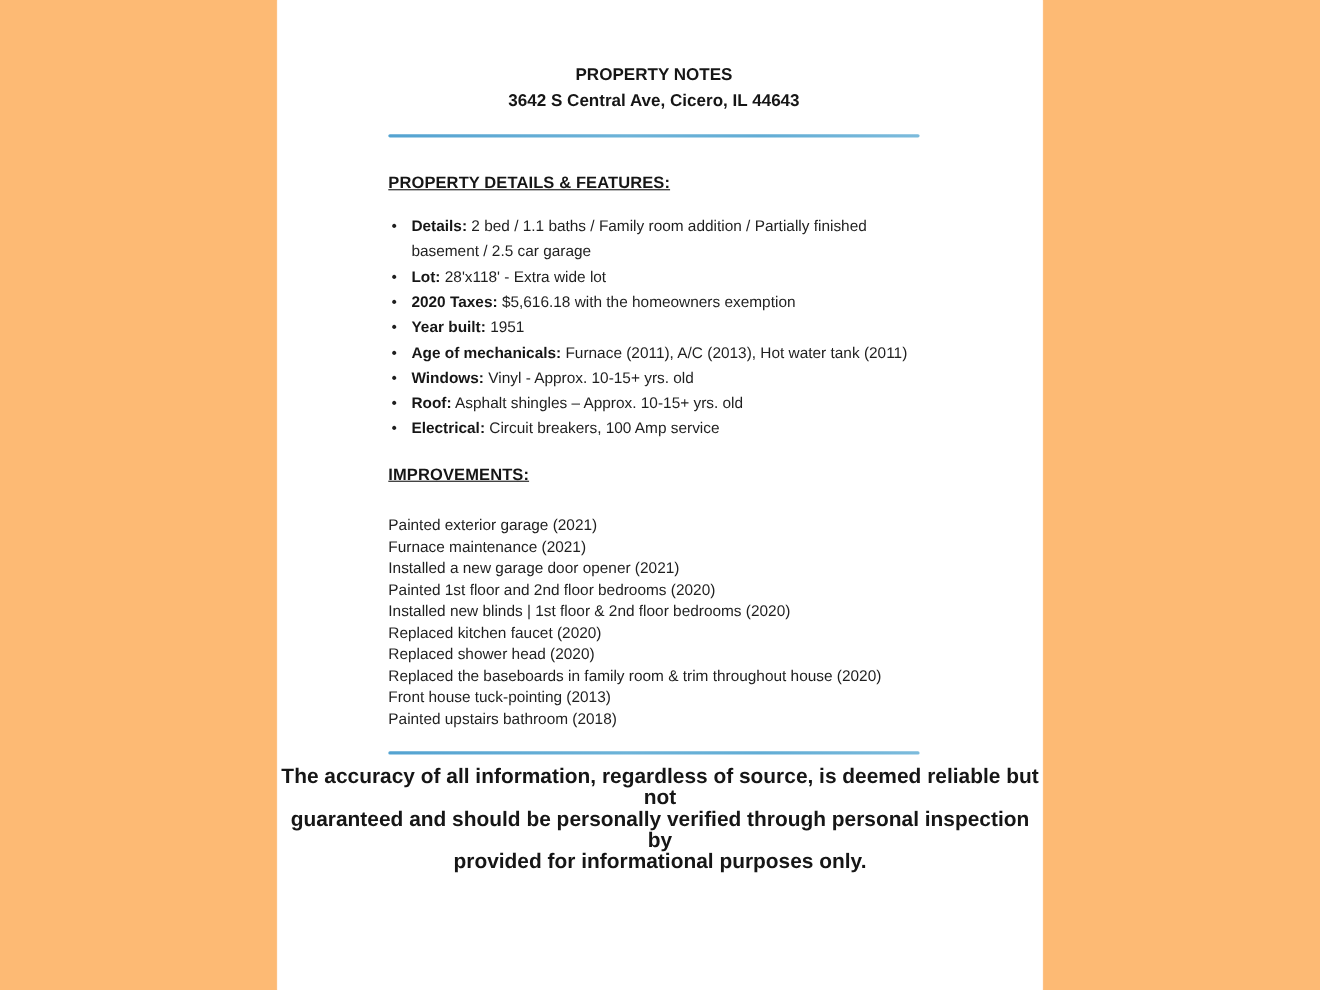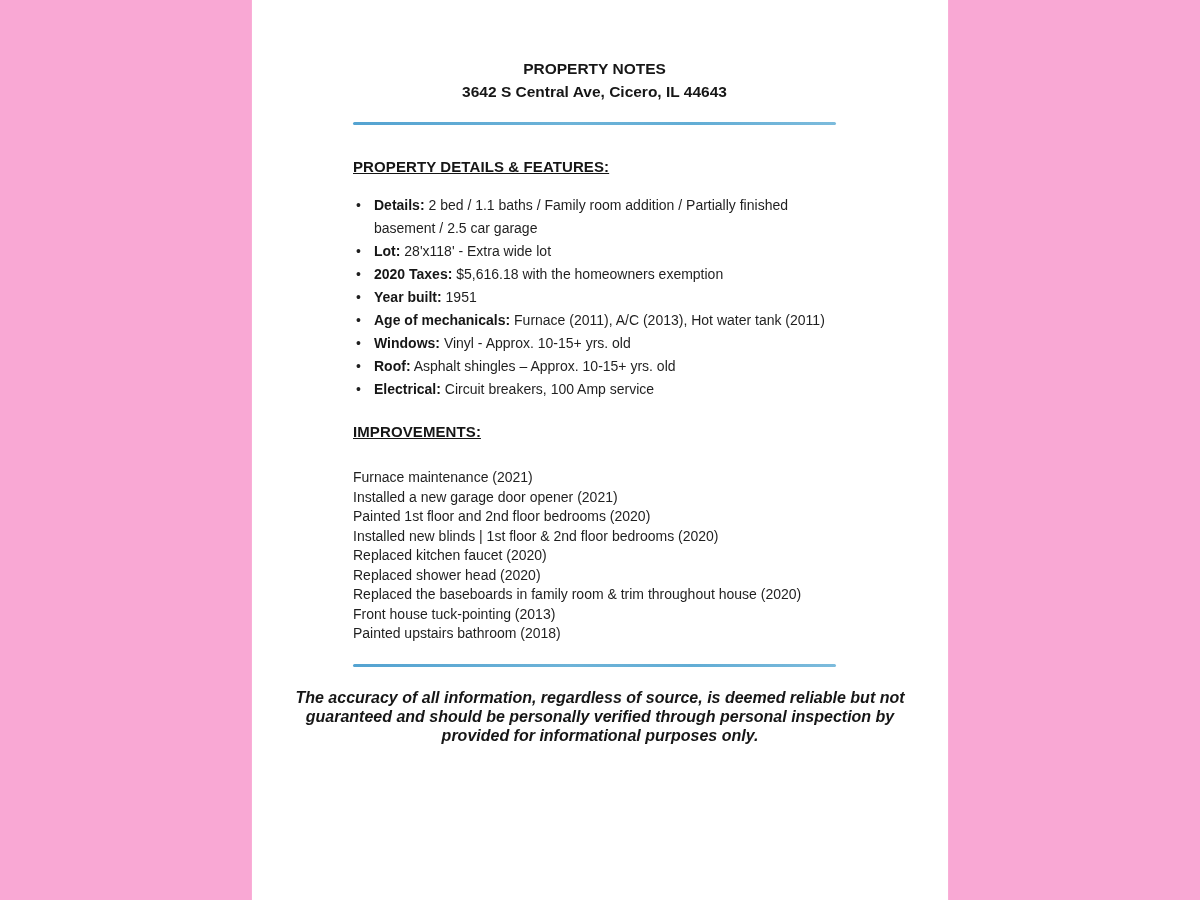--- a/index.html
+++ b/index.html
@@ -4,21 +4,21 @@
 <style>
   * { margin: 0; padding: 0; box-sizing: border-box; }
   html, body {
     width: 1200px; height: 900px;
     background: #f5f3f7;
     font-family: "Liberation Sans", sans-serif;
     overflow: hidden;
   }
   .canvas {
     width: 1200px; height: 900px;
-    background: #f9a8d4;
+    background: #fdba74;
     display: flex; justify-content: center;
   }
   .doc-page {
     width: 696px; height: 900px;
     background: #ffffff;
     color: #1f1f1f;
     box-shadow: 0 0 1px rgba(255,255,255,0.5);
   }
   .content {
     padding: 57px 112px 0 101px;
@@ -68,26 +68,25 @@
   .detail-label { font-weight: bold; color: #161616; }
   .improvements-list {
     margin-top: 28px;
     font-size: 14px;
   }
   .improvement-item {
     line-height: 19.5px;
     color: #1f1f1f;
   }
   .disclaimer {
-    margin-top: 21px;
+    margin-top: 11px;
     text-align: center;
     font-weight: bold;
-    font-size: 16px;
+    font-size: 19px;
     color: #161616;
-    font-style: italic;
   }
   .disclaimer-line { line-height: 19.3px; }
 </style>
 </head>
 <body>
 
 <div class="canvas">
   <div class="doc-page">
     <div class="content">
 
@@ -107,20 +106,21 @@
         <li><span class="detail-label">Year built:</span> <span>1951</span></li>
         <li><span class="detail-label">Age of mechanicals:</span> <span>Furnace (2011), A/C (2013), Hot water tank (2011)</span></li>
         <li><span class="detail-label">Windows:</span> <span>Vinyl - Approx. 10-15+ yrs. old</span></li>
         <li><span class="detail-label">Roof:</span> <span>Asphalt shingles – Approx. 10-15+ yrs. old</span></li>
         <li><span class="detail-label">Electrical:</span> <span>Circuit breakers, 100 Amp service</span></li>
       </ul>
 
       <div class="section-heading heading-improvements">IMPROVEMENTS:</div>
 
       <div class="improvements-list">
+        <div class="improvement-item">Painted exterior garage (2021)</div>
         <div class="improvement-item">Furnace maintenance (2021)</div>
         <div class="improvement-item">Installed a new garage door opener (2021)</div>
         <div class="improvement-item">Painted 1st floor and 2nd floor bedrooms (2020)</div>
         <div class="improvement-item">Installed new blinds | 1st floor &amp; 2nd floor bedrooms (2020)</div>
         <div class="improvement-item">Replaced kitchen faucet (2020)</div>
         <div class="improvement-item">Replaced shower head (2020)</div>
         <div class="improvement-item">Replaced the baseboards in family room &amp; trim throughout house (2020)</div>
         <div class="improvement-item">Front house tuck-pointing (2013)</div>
         <div class="improvement-item">Painted upstairs bathroom (2018)</div>
       </div>

